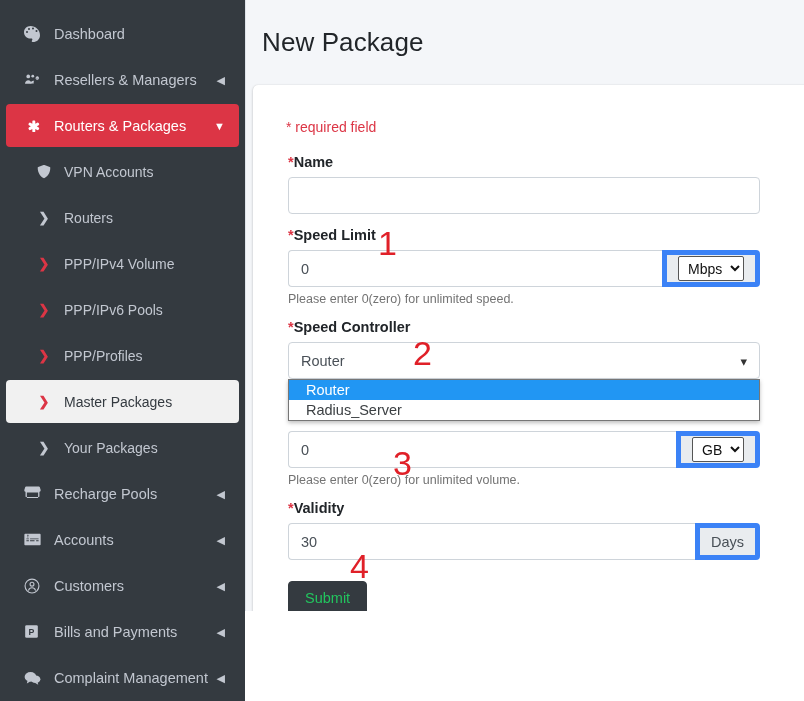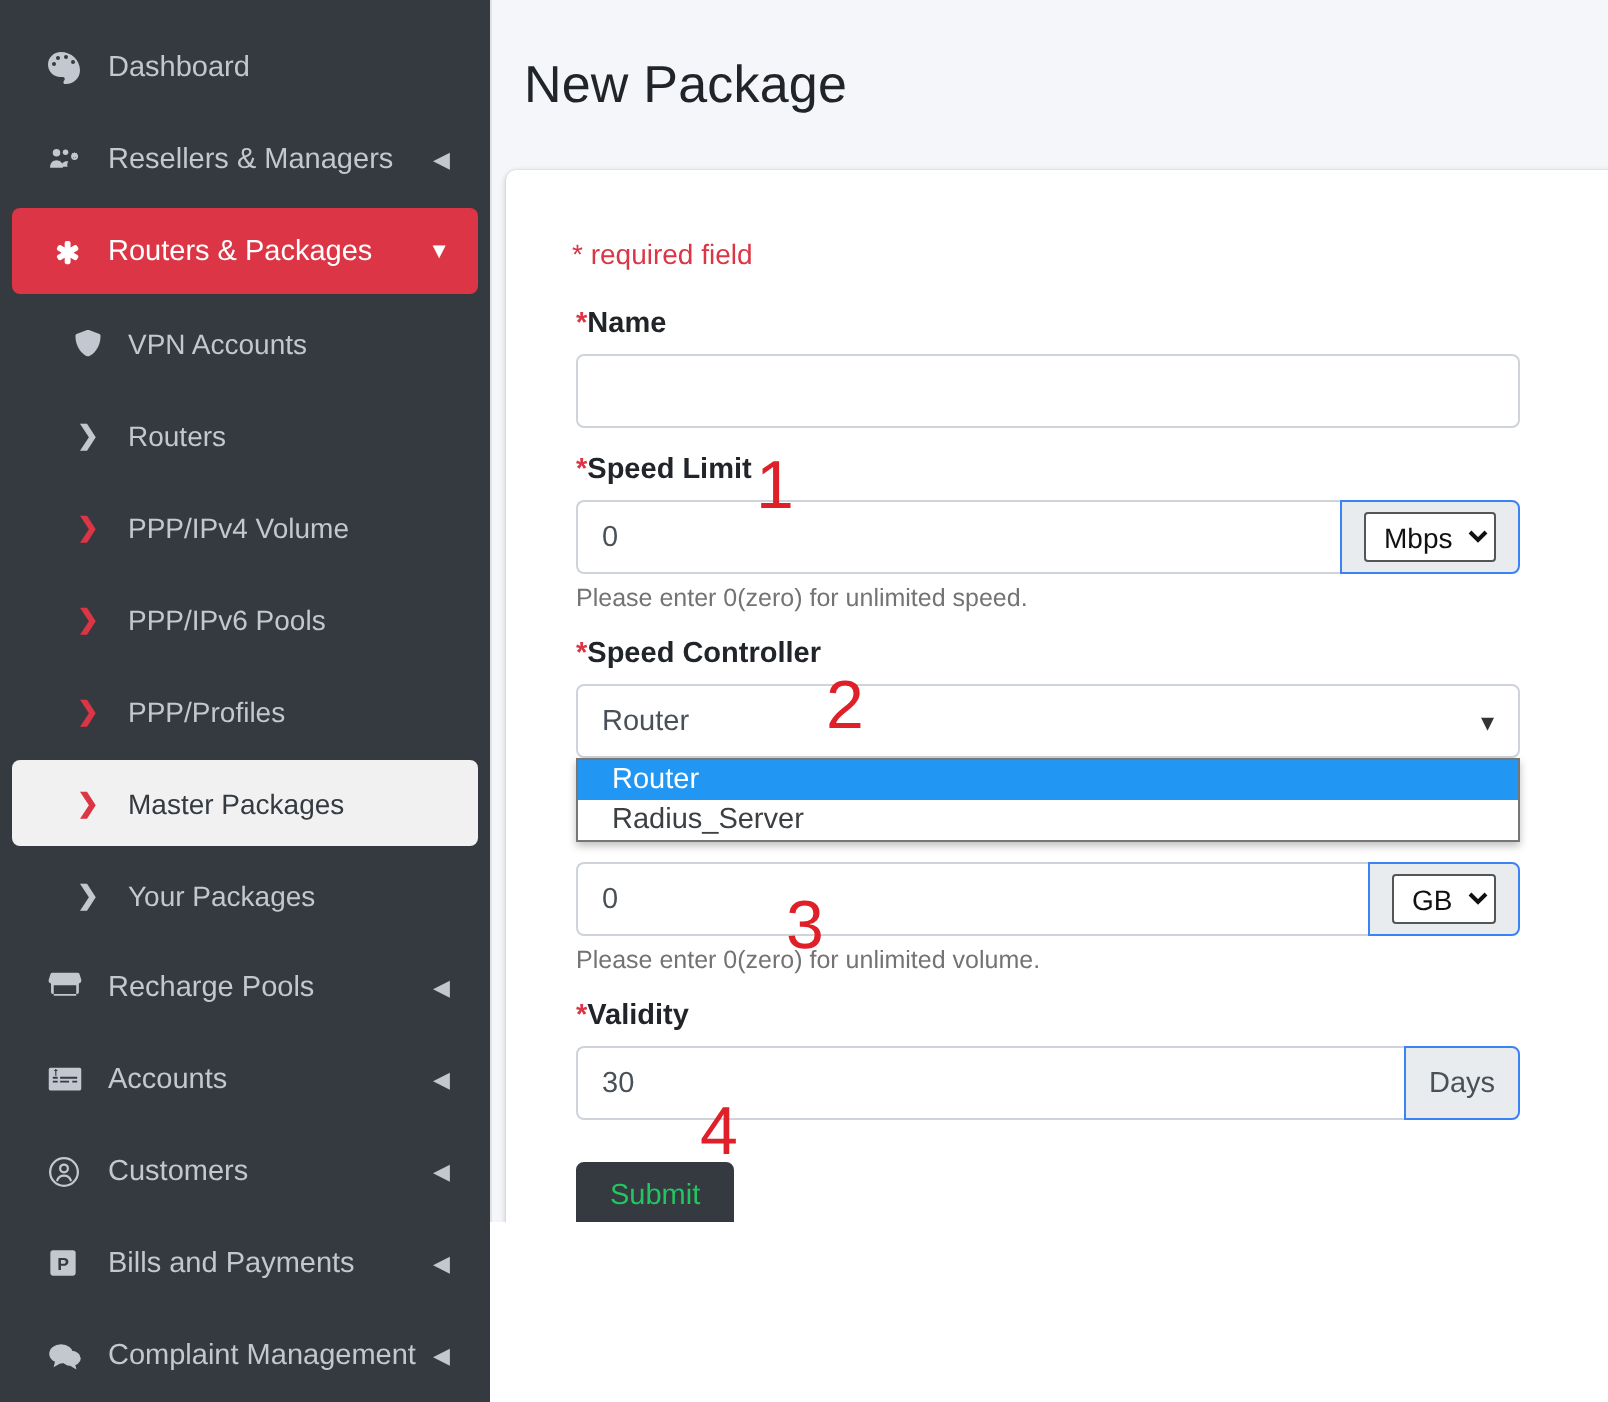--- a/index.html
+++ b/index.html
@@ -147,21 +147,21 @@
     margin-left: 0;
     border-top-right-radius: 0;
     border-bottom-right-radius: 0;
     border-right: 0;
   }
   .addon {
     display: flex;
     align-items: center;
     justify-content: center;
     background: #e9ecef;
-    border: 1px solid #3b82f6;
+    border: 5px solid #3b82f6;
     border-top-right-radius: 4px;
     border-bottom-right-radius: 4px;
     padding: 0 11px;
     font-size: 14.5px;
     color: #495057;
   }
   .addon.text-only { min-width: 58px; }
   .unit-select {
     font-family: "Liberation Sans", sans-serif;
     font-size: 14px;

